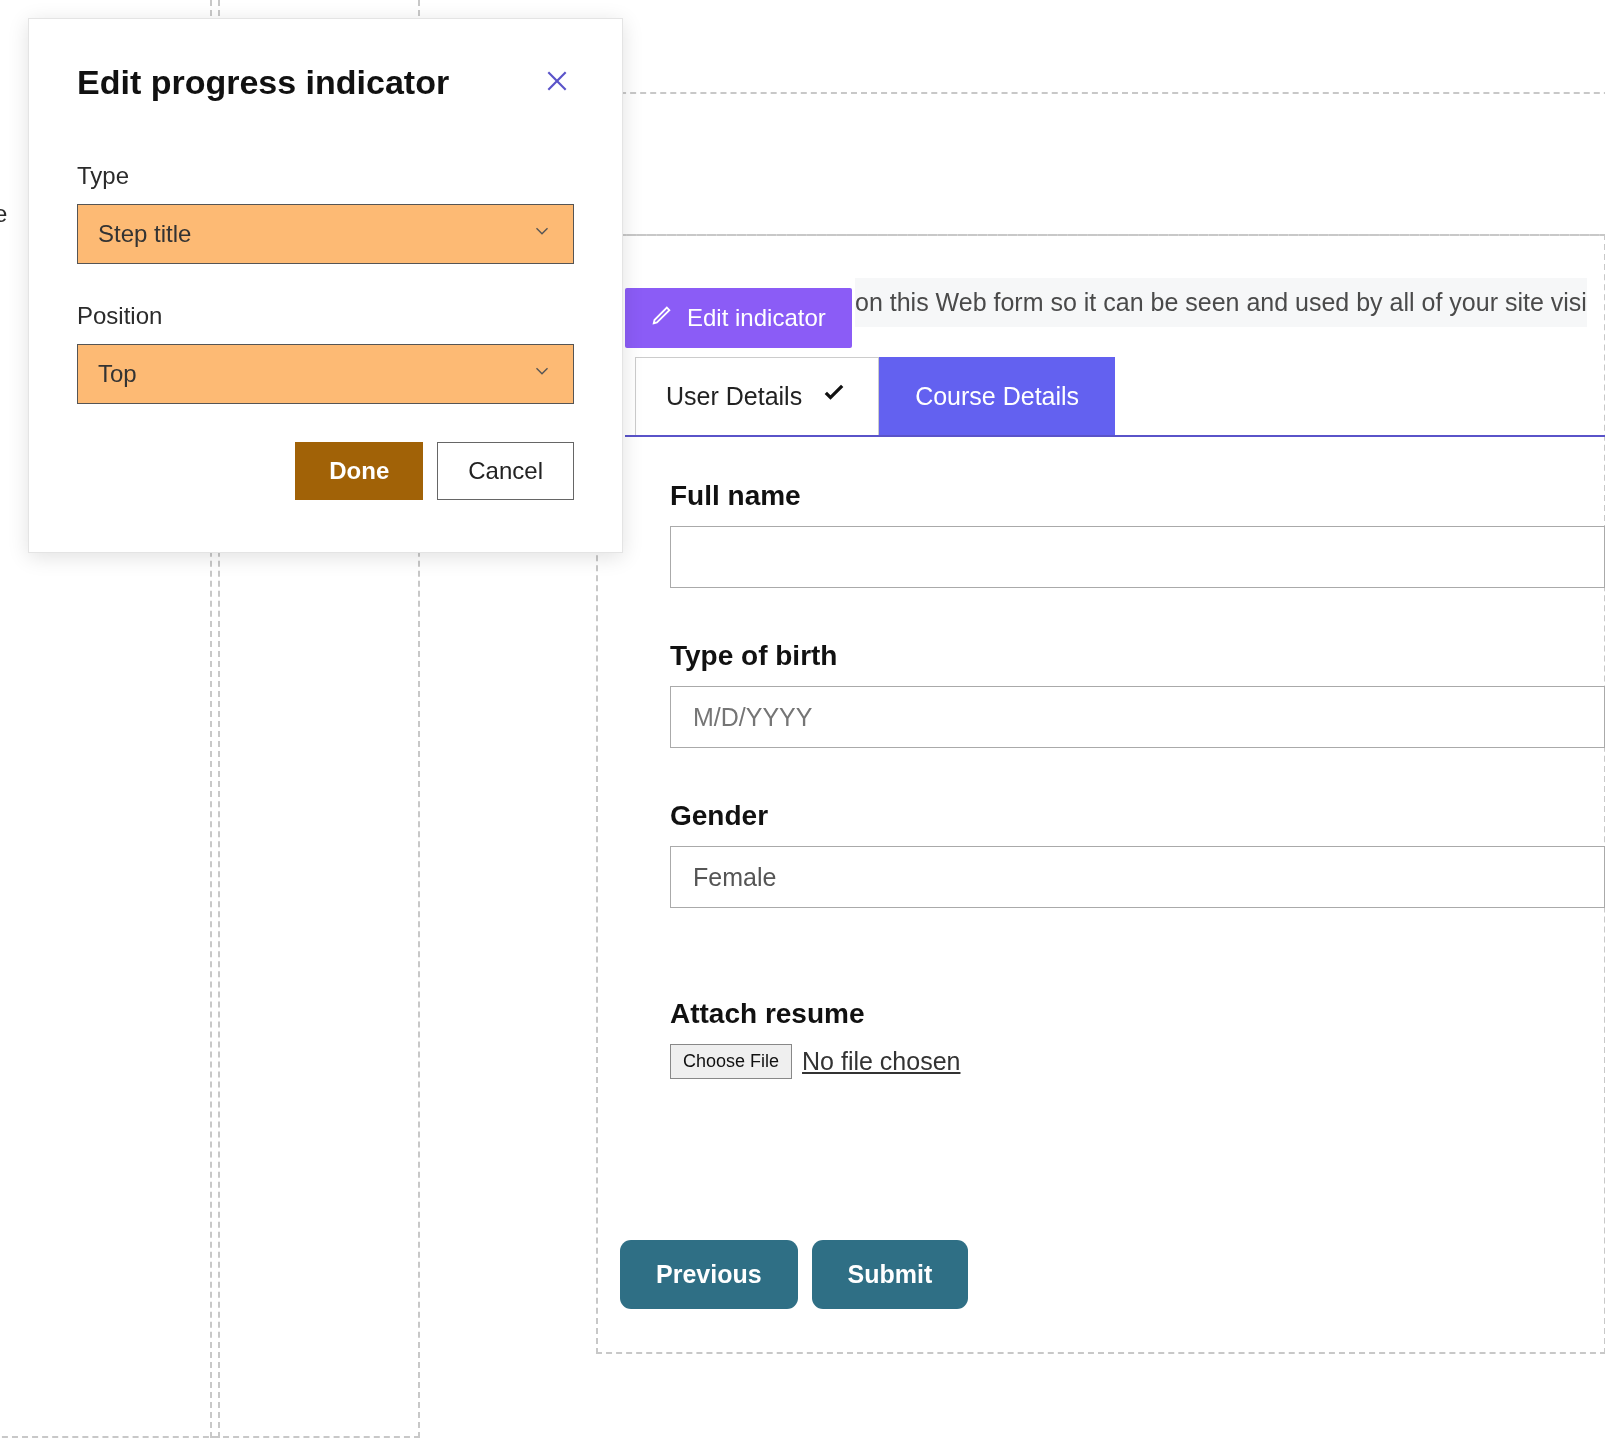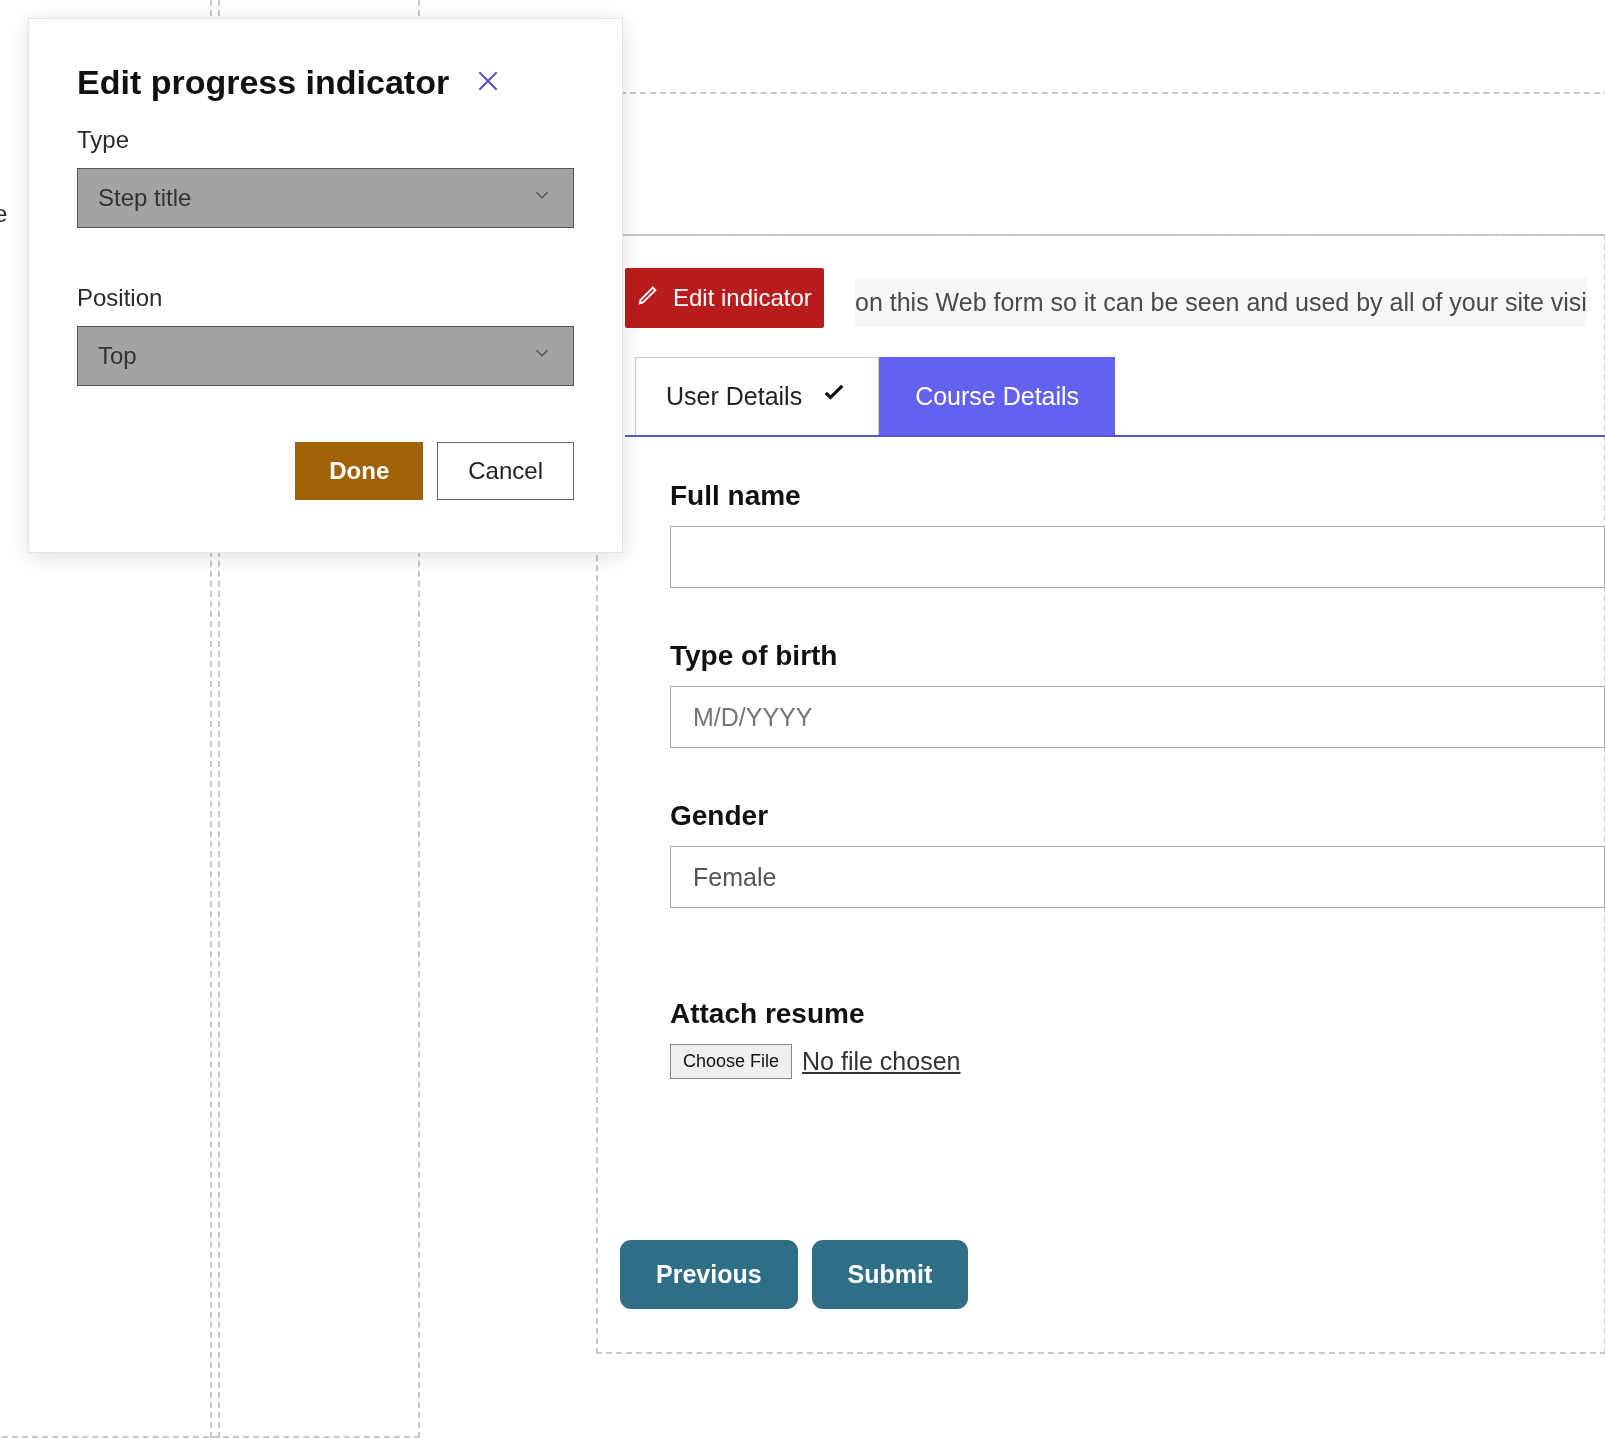--- a/index.html
+++ b/index.html
@@ -64,25 +64,25 @@
     color: #4a4a4a;
     white-space: nowrap;
     background: #f6f7f8;
     padding: 10px 0;
   }
 
   
   .edit-indicator-btn {
     position: absolute;
     left: 625px;
-    top: 268px;
-    background: #b91c1c;
+    top: 288px;
+    background: #8b5cf6;
     color: #fff;
     border: none;
-    padding: 16px 12px;
+    padding: 16px 26px;
     font-size: 24px;
     display: flex;
     align-items: center;
     gap: 14px;
     cursor: pointer;
     border-radius: 2px;
   }
   .edit-indicator-btn svg { width: 22px; height: 22px; fill: none; stroke: #fff; stroke-width: 2; }
 
   
@@ -186,22 +186,23 @@
     left: 28px;
     top: 18px;
     width: 595px;
     background: #fff;
     border: 1px solid #e4e4e4;
     box-shadow: 0 4px 20px rgba(0,0,0,0.12);
     padding: 44px 48px 52px 48px;
   }
   .popover-header {
     display: flex;
-    align-items: center;
-    margin-bottom: 24px;
+    justify-content: space-between;
+    align-items: center;
+    margin-bottom: 60px;
     gap: 22px;
   }
   .popover-title {
     font-size: 34px;
     font-weight: 700;
     color: #111;
   }
   .close-btn {
     background: none;
     border: none;
@@ -213,29 +214,29 @@
   .pop-field-label {
     font-size: 24px;
     color: #2b2b2b;
     font-weight: 500;
     margin-bottom: 14px;
   }
   .pop-select {
     width: 100%;
     height: 60px;
     border: 1px solid #555;
-    background: #a3a3a3;
+    background: #fdba74;
     display: flex;
     align-items: center;
     justify-content: space-between;
     padding: 0 20px;
     font-size: 24px;
     color: #333;
     cursor: pointer;
-    margin-bottom: 56px;
+    margin-bottom: 38px;
   }
   .pop-select svg { width: 22px; height: 22px; stroke: #555; stroke-width: 1.5; fill: none; }
 
   .pop-actions {
     display: flex;
     justify-content: flex-end;
     gap: 14px;
     margin-top: 8px;
   }
   .btn-primary {

